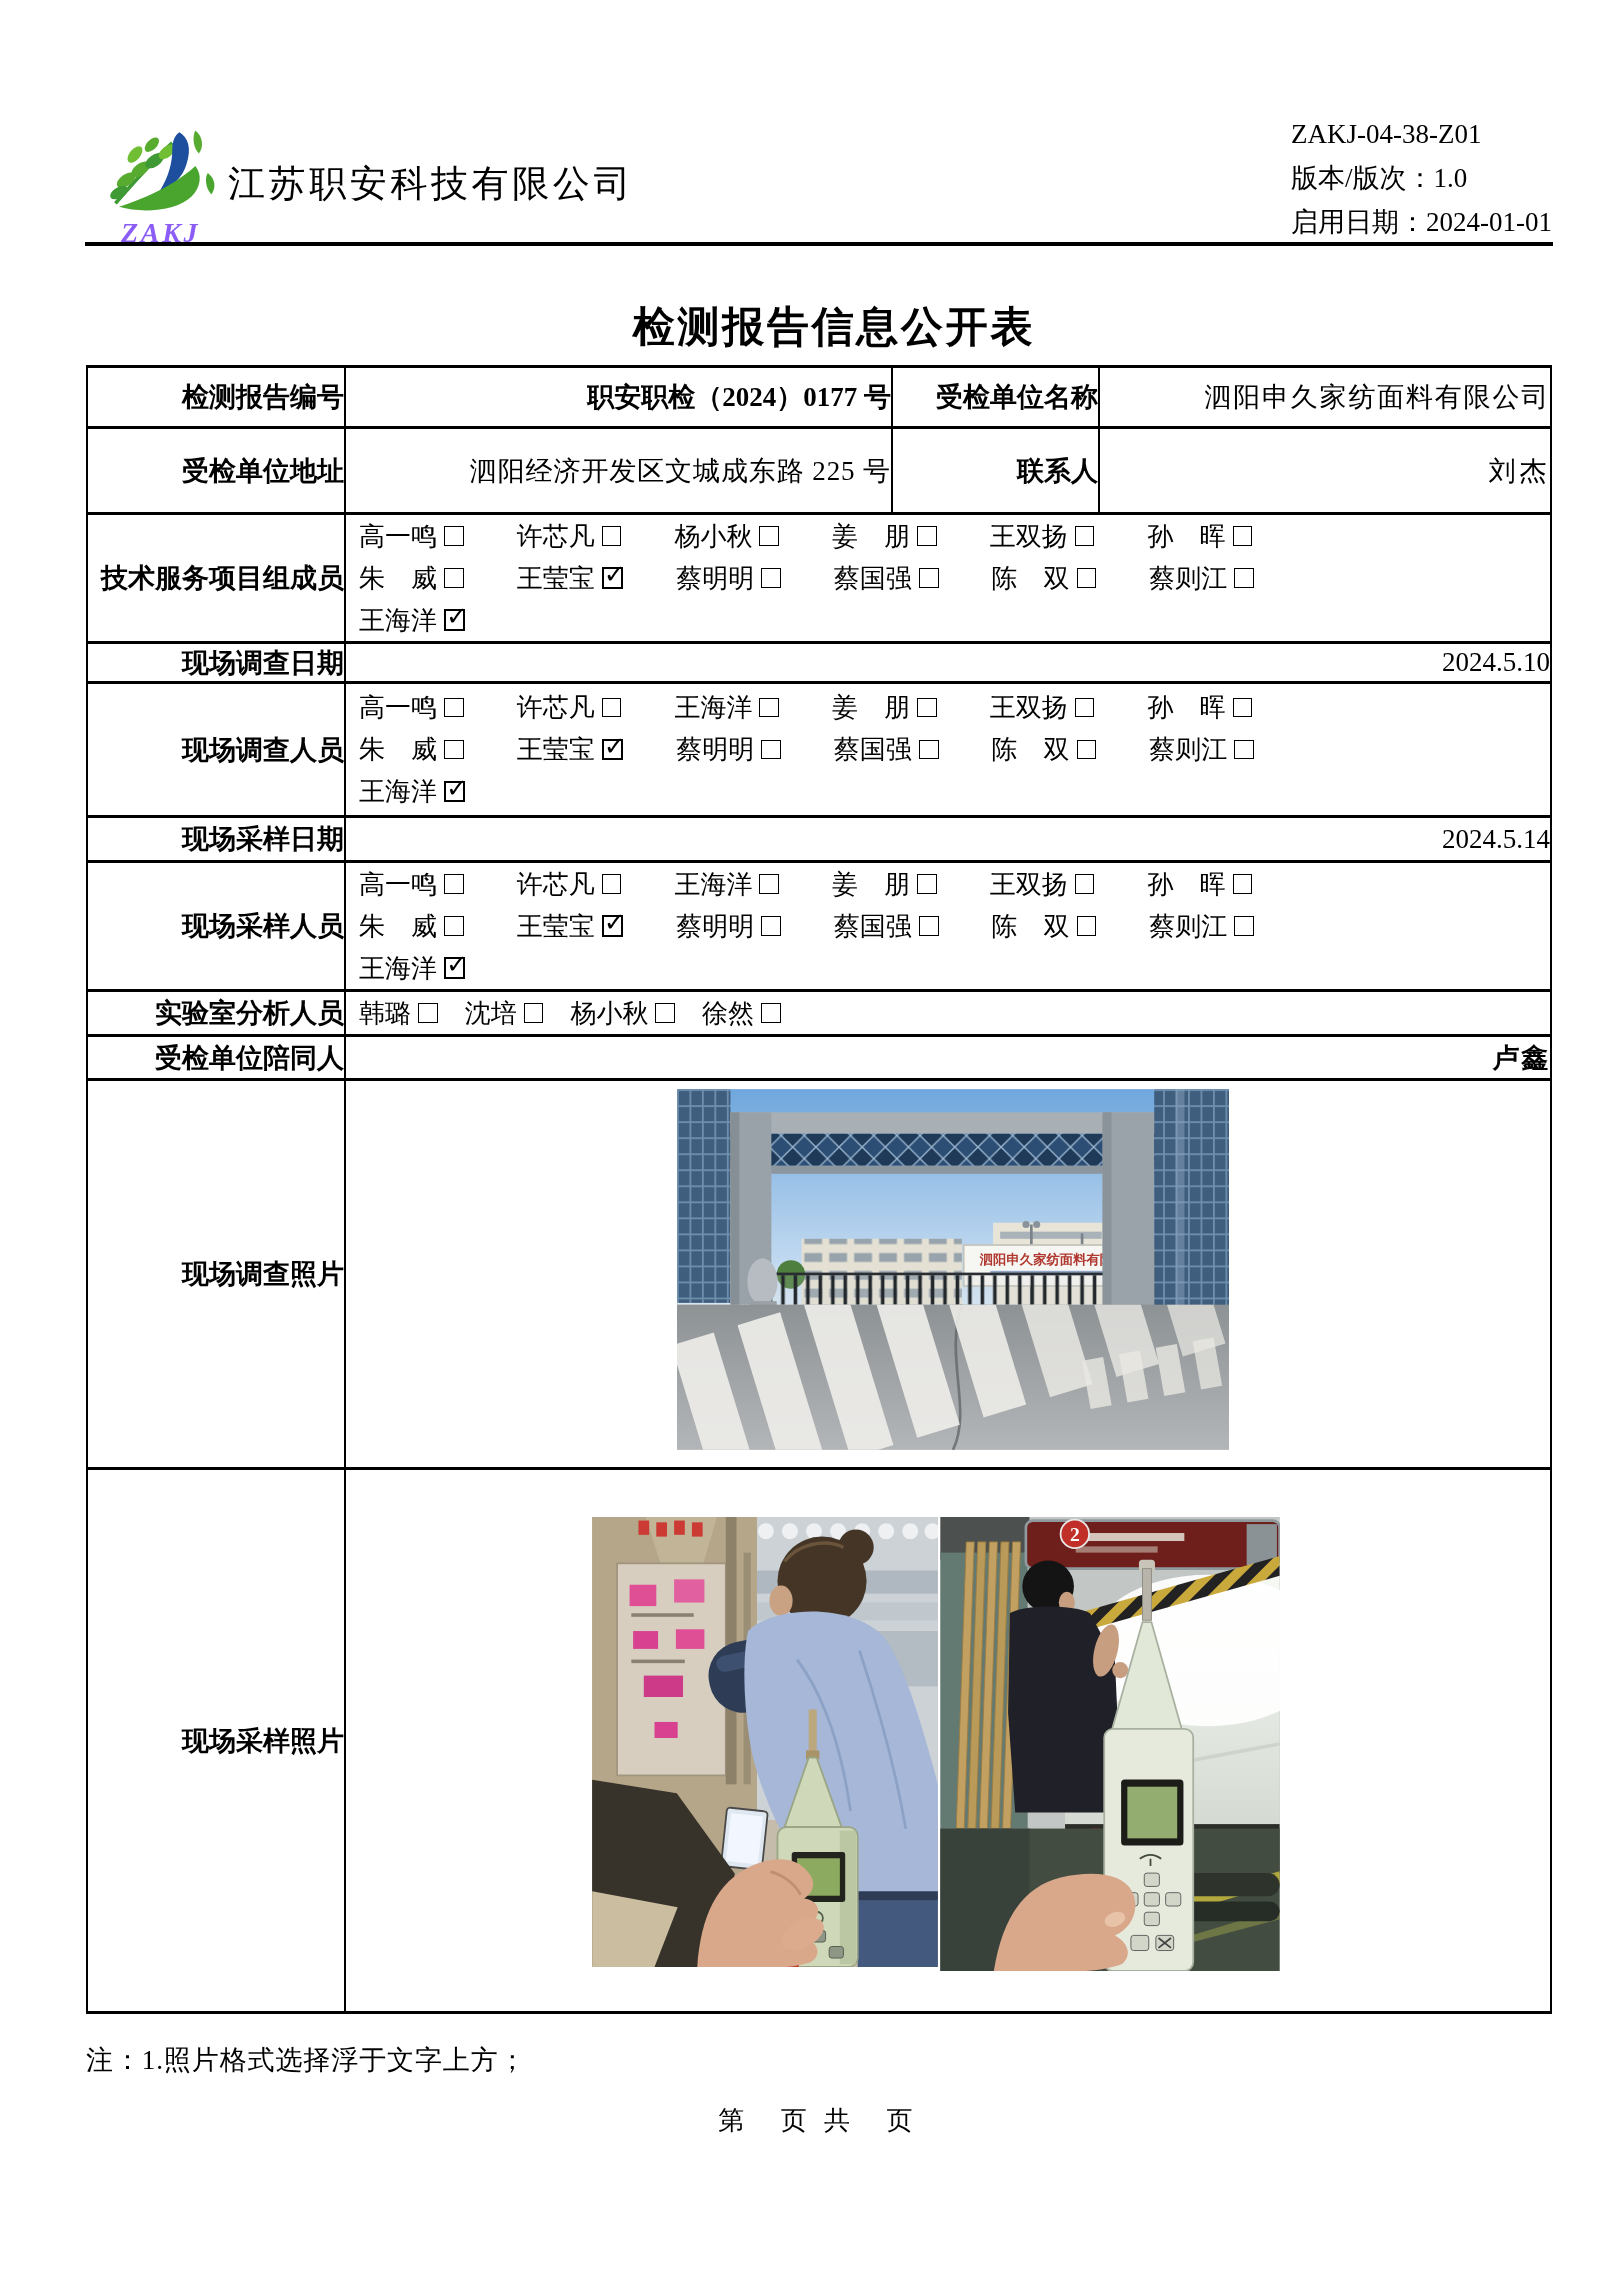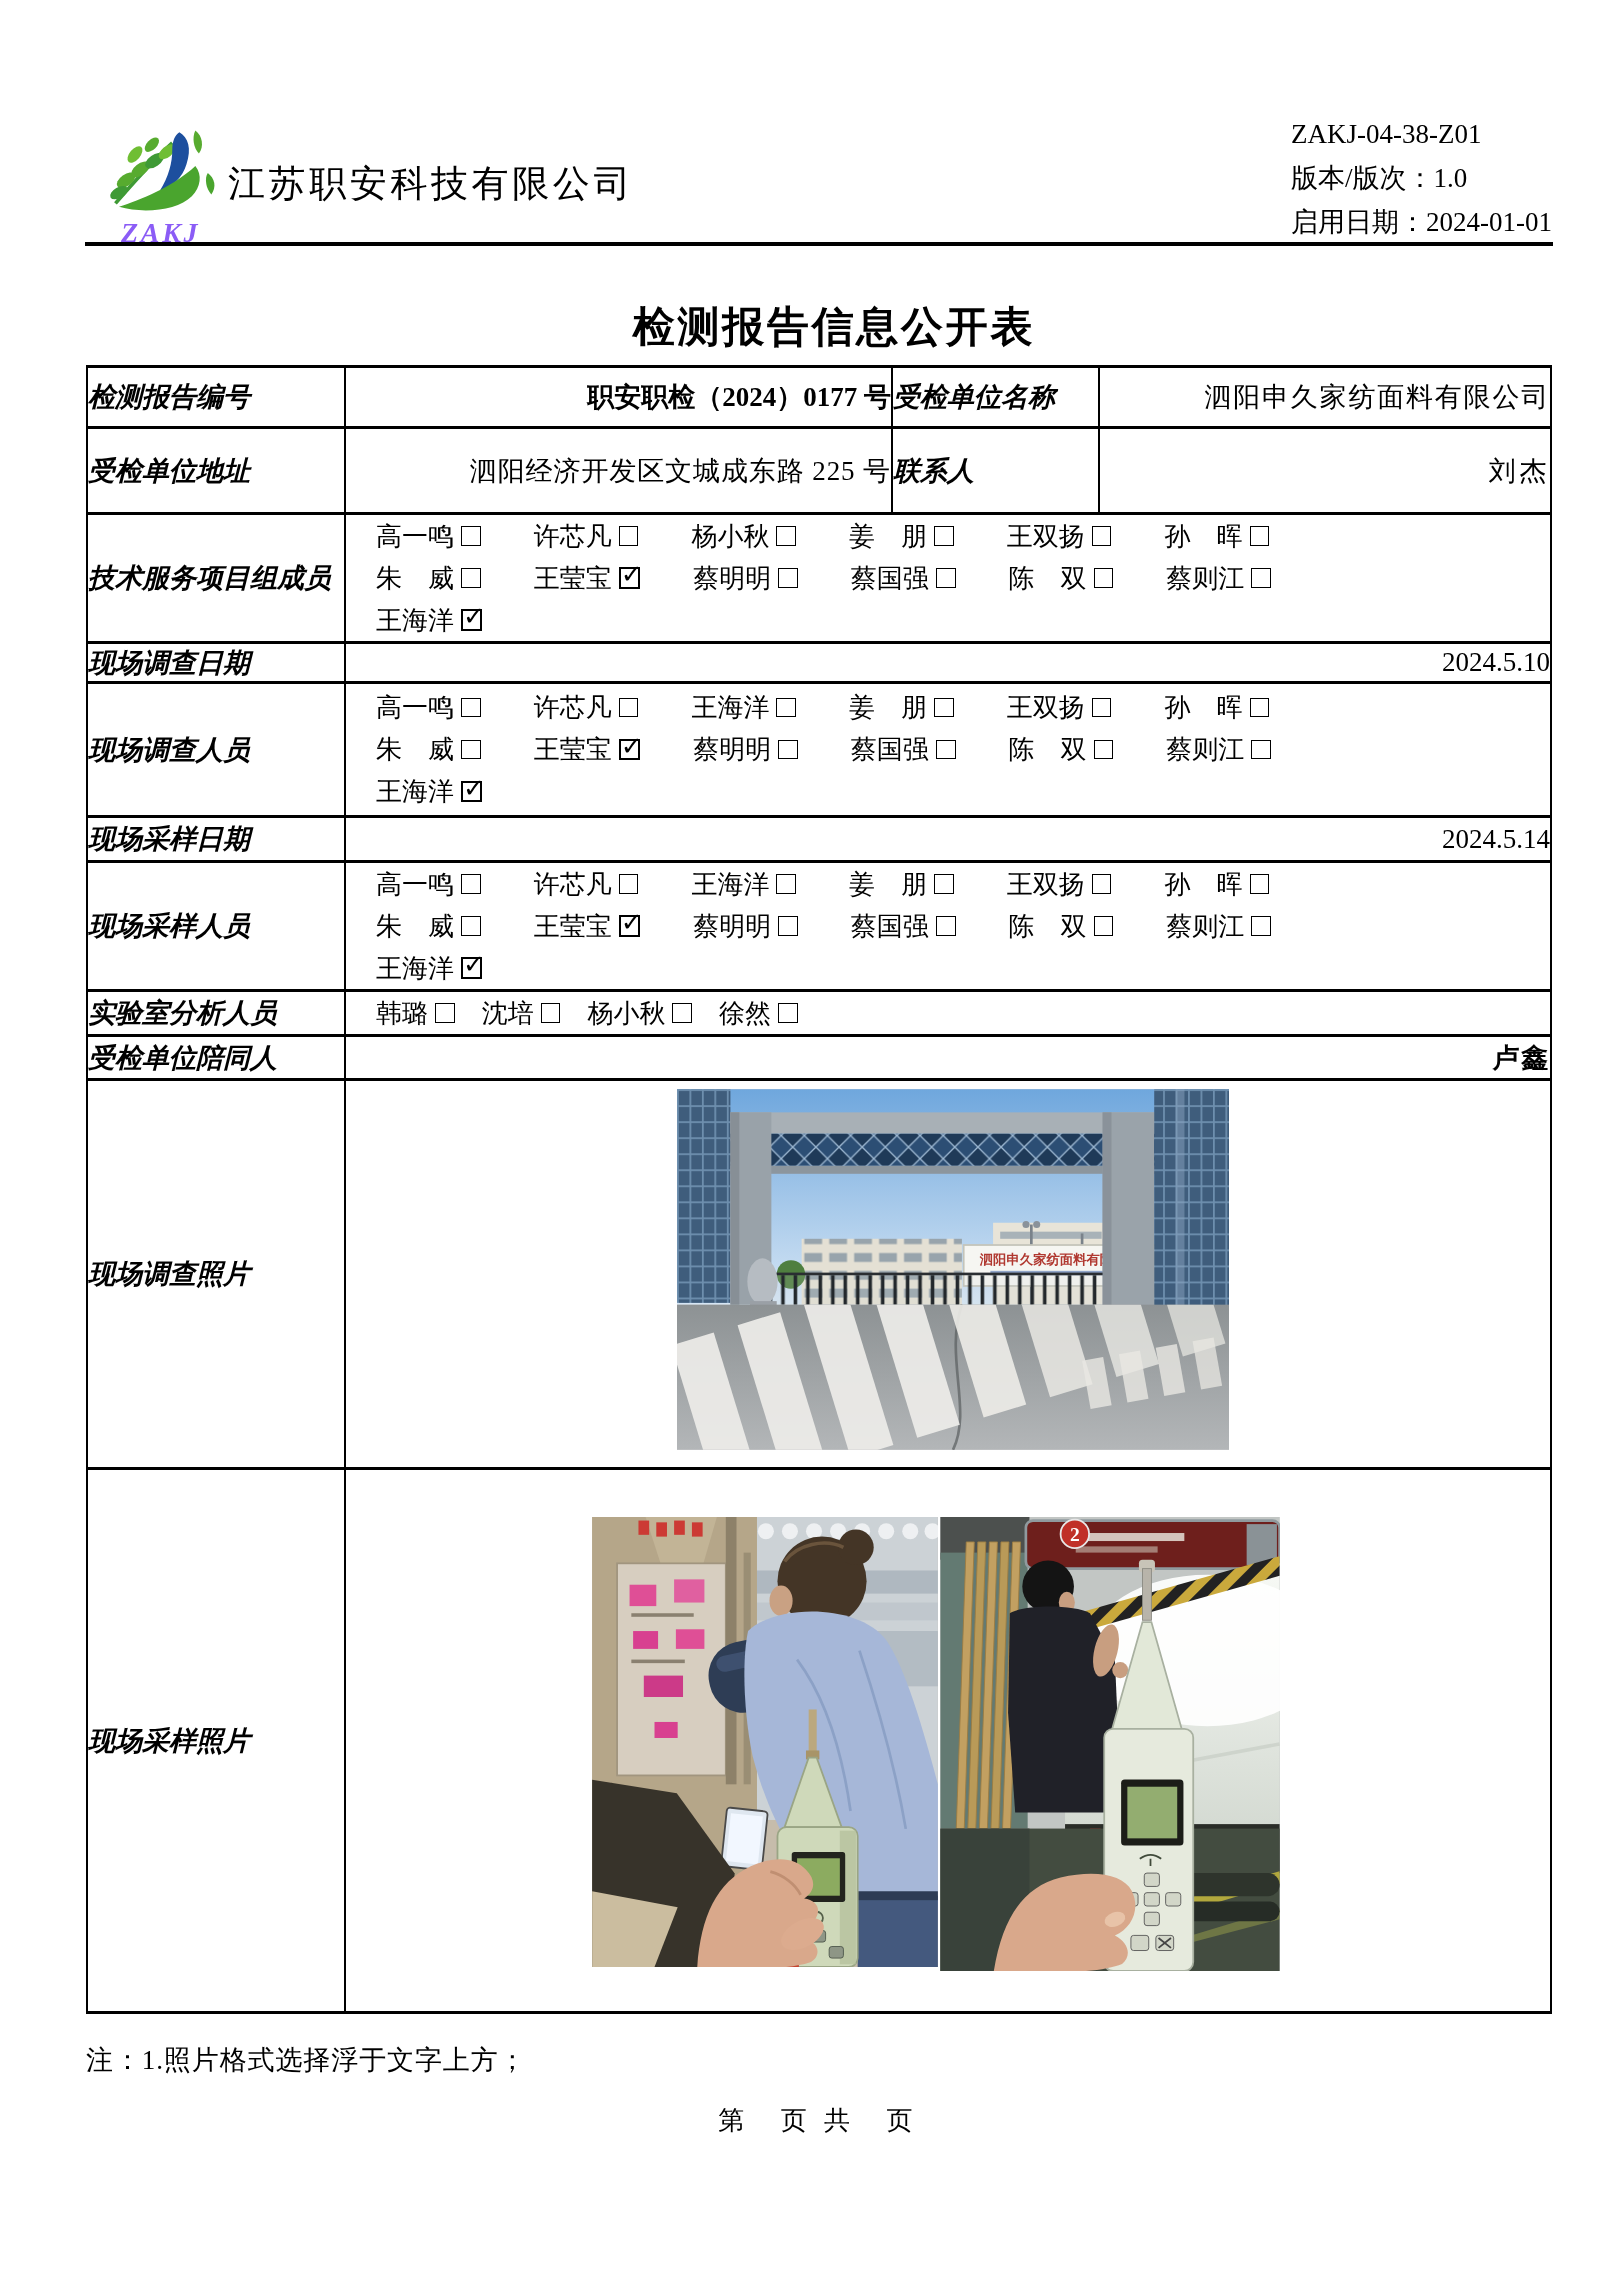--- a/index.html
+++ b/index.html
@@ -14,31 +14,31 @@
   .doc-meta{position:absolute;top:112px;right:69px;font-size:27px;line-height:44px;}
   .header-rule{position:absolute;left:85px;top:242px;width:1468px;height:3.6px;background:#000;}
   .doc-title{position:absolute;left:86px;top:283px;width:1464px;text-align:center;
              font-size:42px;font-weight:700;letter-spacing:2.7px;}
 
   
   table.doc{position:absolute;left:86px;top:365px;width:1464px;border-collapse:collapse;
             table-layout:fixed;border:2.7px solid #000;}
   table.doc td{border-style:solid;border-color:#000;border-width:3.6px 2.7px;
                vertical-align:middle;font-size:27px;padding:0;overflow:hidden;}
-  td.lbl{font-weight:700;text-align:left;padding:0 16px;font-style:italic;}
+  td.lbl{font-weight:700;text-align:right;padding:0 16px;}
   td.val{text-align:right;}
   .v-bold{font-weight:700;font-size:28px;}
   .v-kai{font-size:28.5px;letter-spacing:0.9px;}
   .v-name-big{font-size:37px;letter-spacing:3.6px;}
   .v-companion{font-size:30px;font-weight:700;letter-spacing:1.8px;}
   .v-orgname{font-size:29px;letter-spacing:1.8px;}
   .v-date{font-size:26px;}
 
   
-  .staff-lines{display:flex;flex-direction:column;justify-content:center;height:100%;padding-left:30px;}
+  .staff-lines{display:flex;flex-direction:column;justify-content:center;height:100%;padding-left:13px;}
   .staff-line{display:flex;align-items:center;height:42px;font-size:26px;}
   .wide .staff-line{gap:53px;}
   .tight .staff-line{gap:27px;}
   .staff-item{display:flex;align-items:center;white-space:pre;}
   .cb{position:relative;display:inline-block;width:19.6px;height:19.6px;border:1.8px solid #000;
       margin-left:7.1px;box-sizing:border-box;}
   .cb.checked{border-width:2.7px;width:21.4px;height:21.4px;}
   .cb .tick{position:absolute;left:0;top:-8px;font-size:26px;font-weight:700;line-height:1;
             font-family:"DejaVu Sans",sans-serif;}
 

